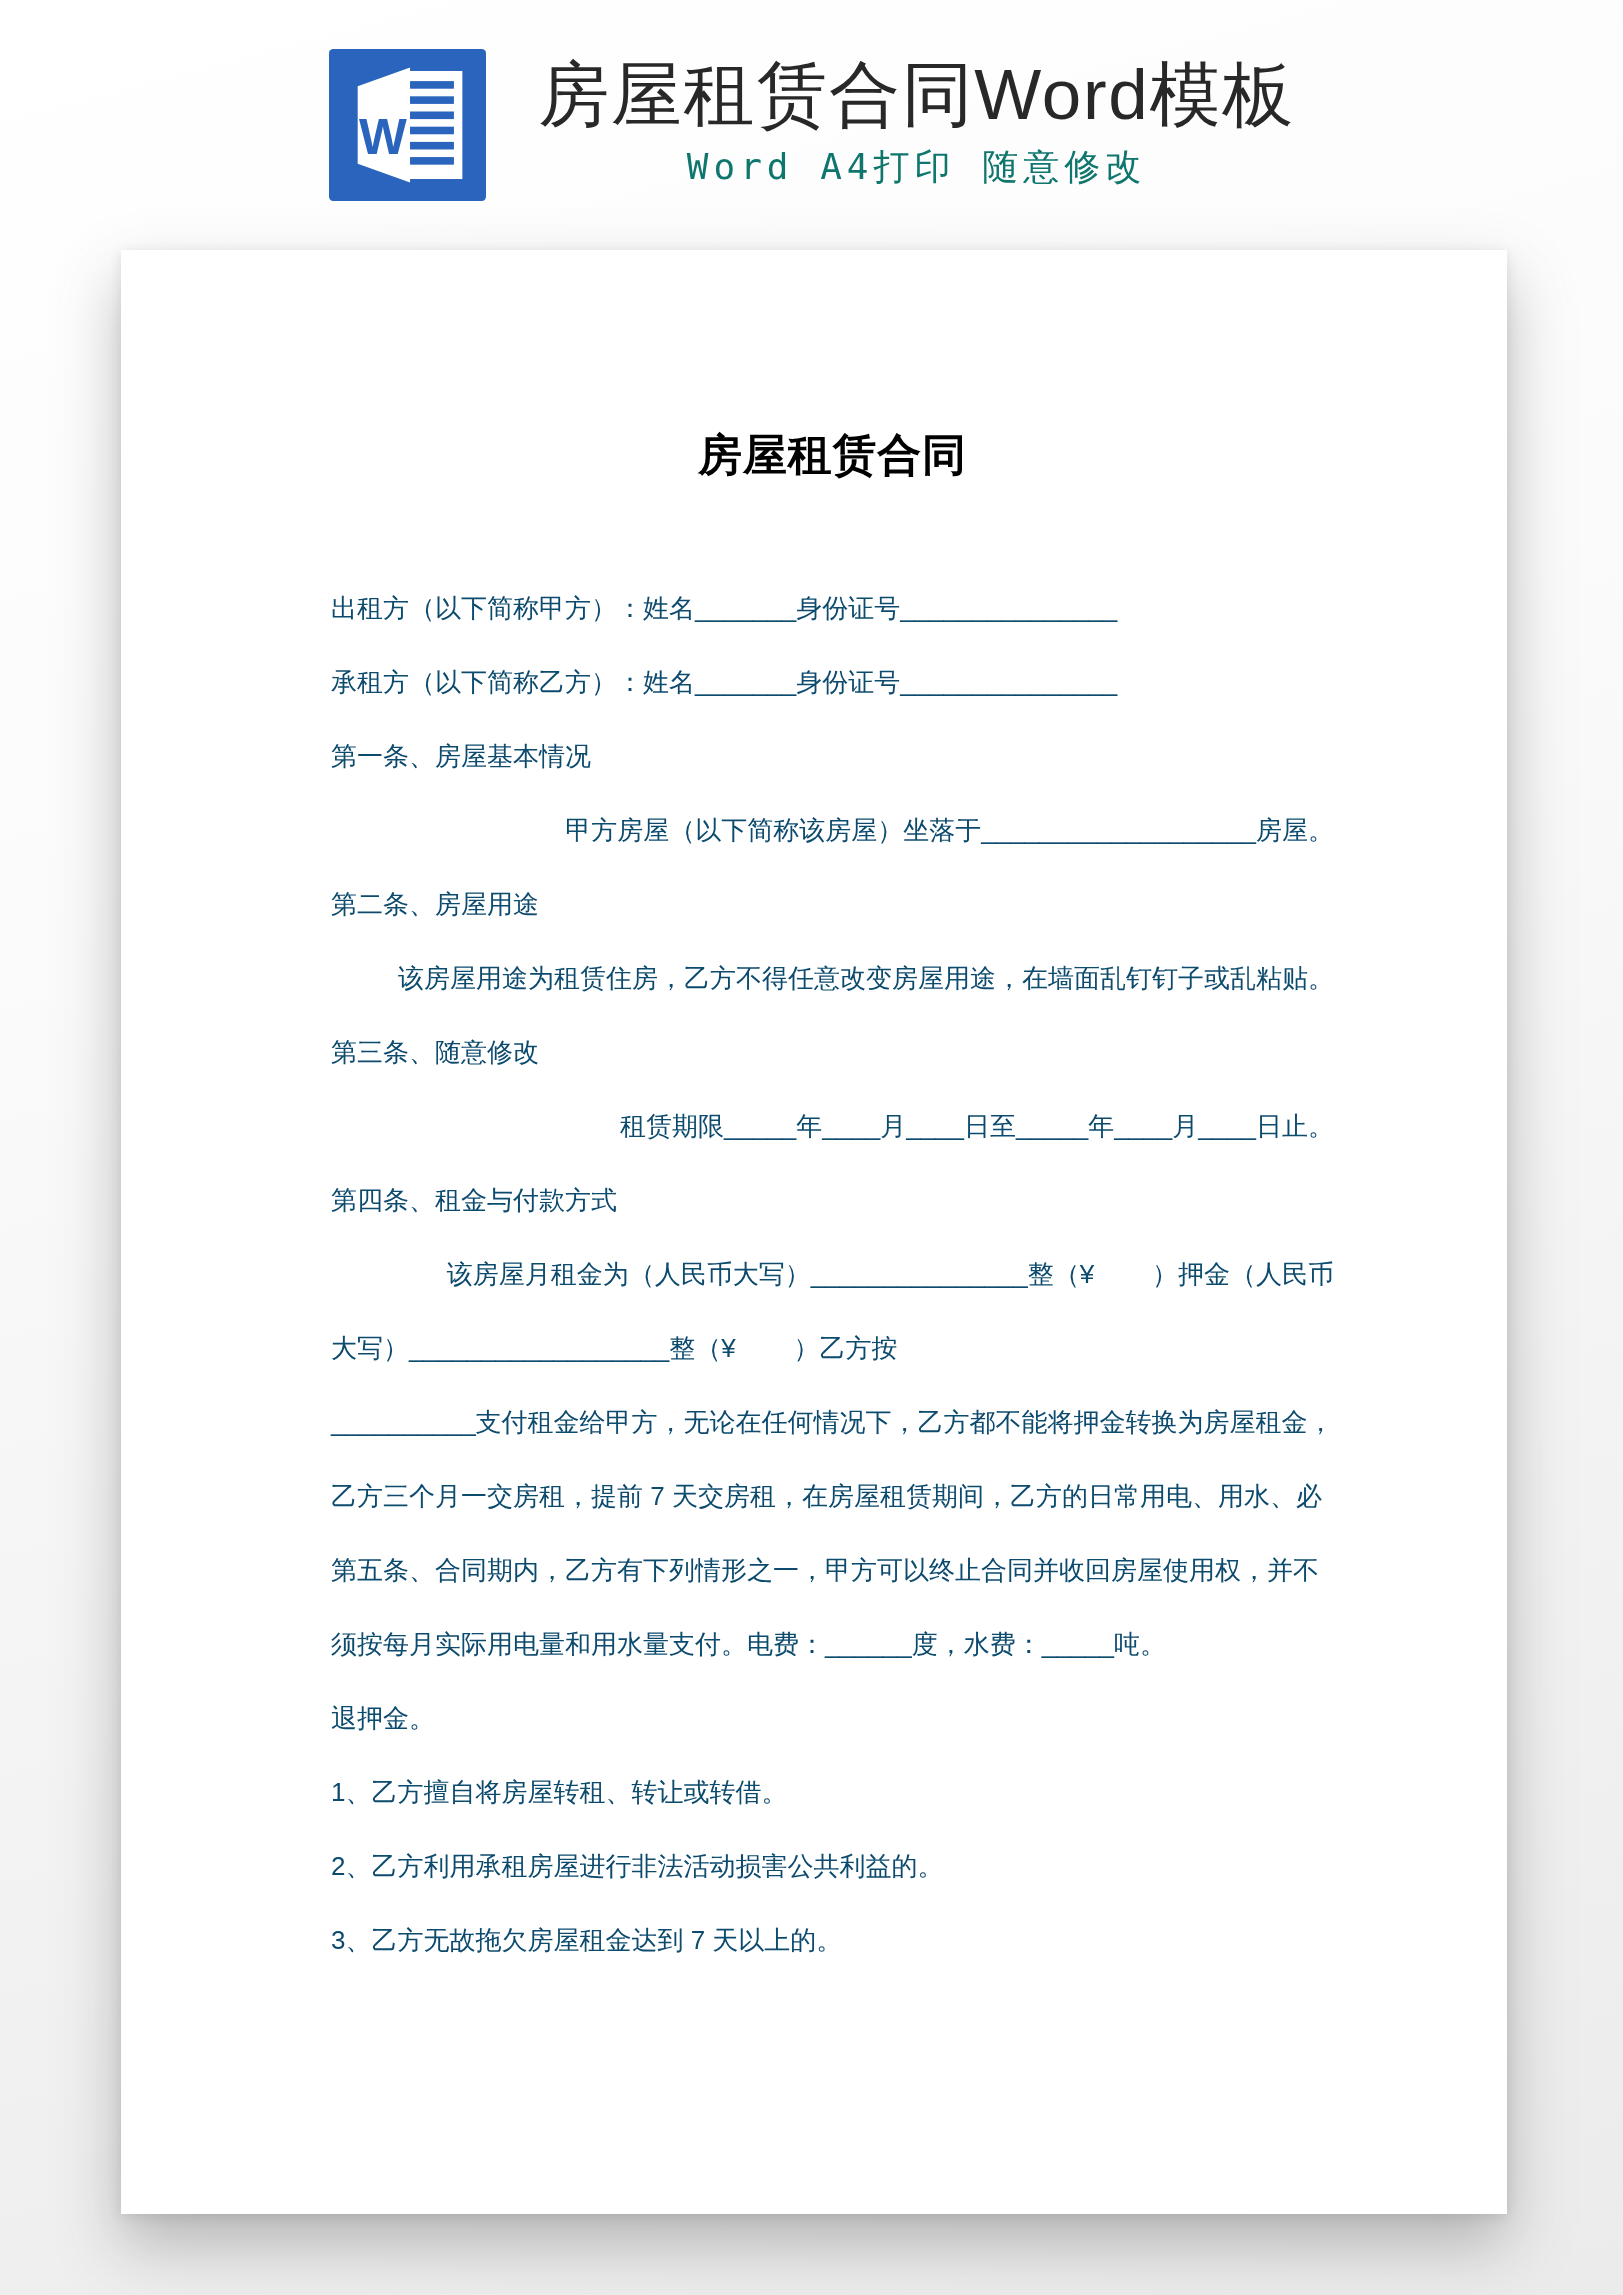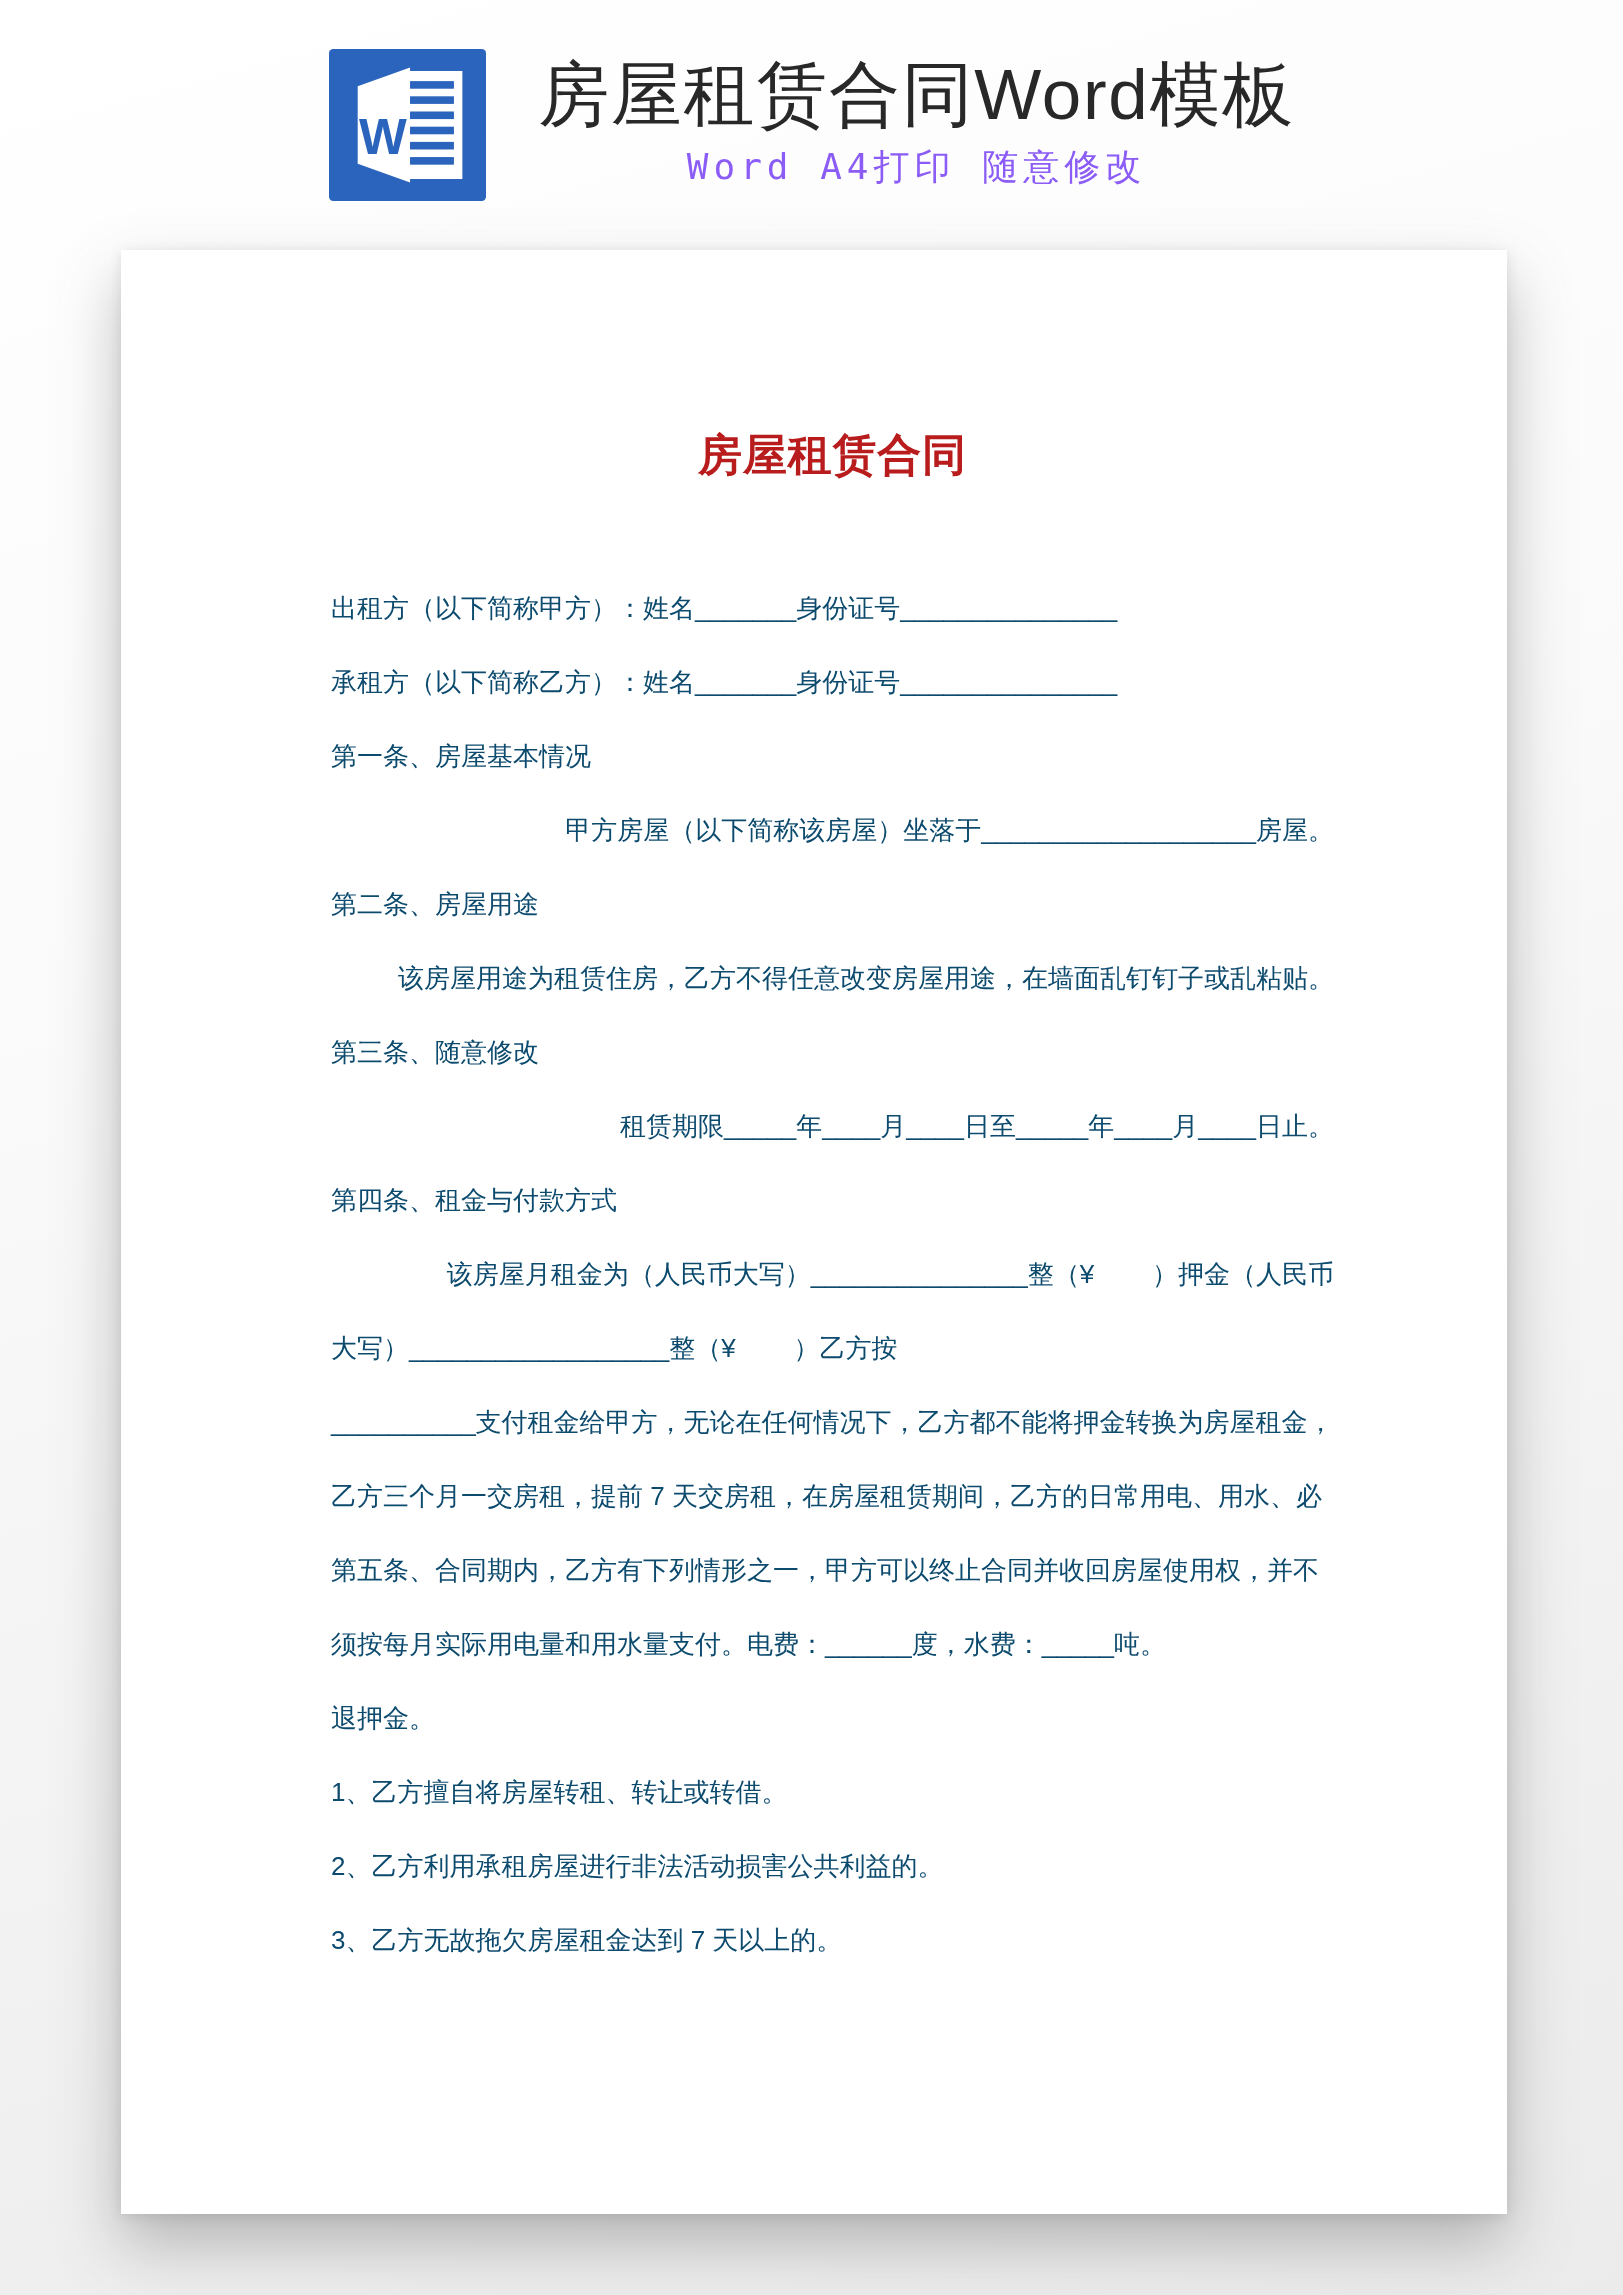--- a/index.html
+++ b/index.html
@@ -36,21 +36,21 @@
     margin: 0;
     font-size: 71px;
     font-weight: normal;
     color: #282828;
     letter-spacing: 1.7px;
     line-height: 1.05;
   }
   .header-subtitle {
     margin-top: 10px;
     font-size: 36px;
-    color: #8b5cf6;
+    color: #0f766e;
     font-family: "DejaVu Sans Mono", "Liberation Mono", monospace;
     letter-spacing: 5px;
   }
 
   
   .page {
     position: absolute;
     left: 121px;
     top: 250px;
     width: 1386px;
@@ -58,21 +58,21 @@
     box-sizing: border-box;
     padding: 0 173px 0 210px;
     background: #ffffff;
     box-shadow: 0 30px 59px rgba(110,110,110,0.45), 0 3.4px 12px rgba(0,0,0,0.10);
   }
   .doc-title {
     margin: 176px 0 0 0;
     text-align: center;
     font-size: 44px;
     font-weight: bold;
-    color: #b91c1c;
+    color: #000000;
     letter-spacing: 0.8px;
   }
   .doc-body { margin-top: 86px; }
   .doc-body p {
     margin: 0;
     font-size: 26px;
     line-height: 74px;
     color: #0c4a6e;
     white-space: pre;
   }

